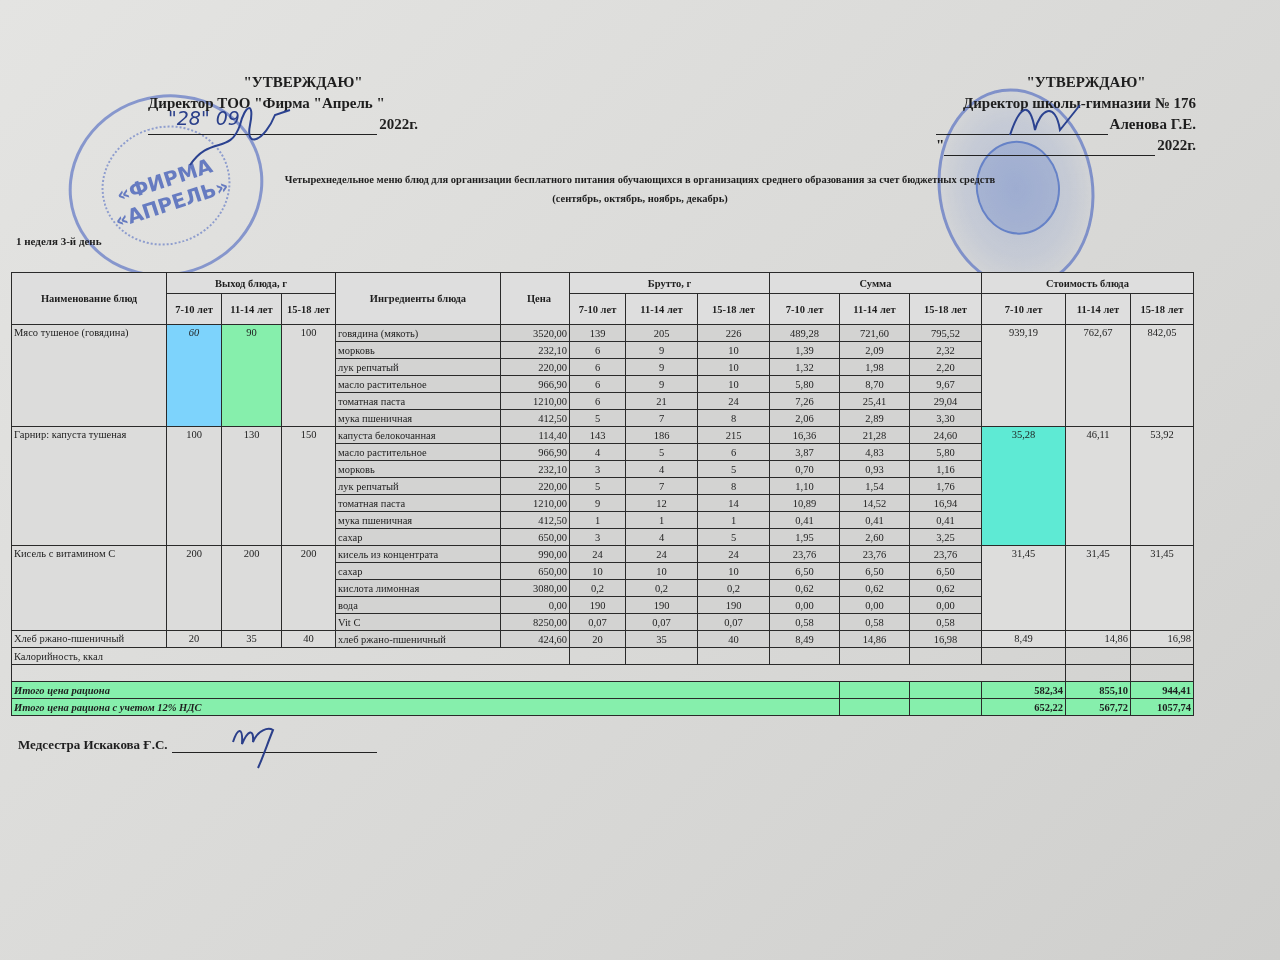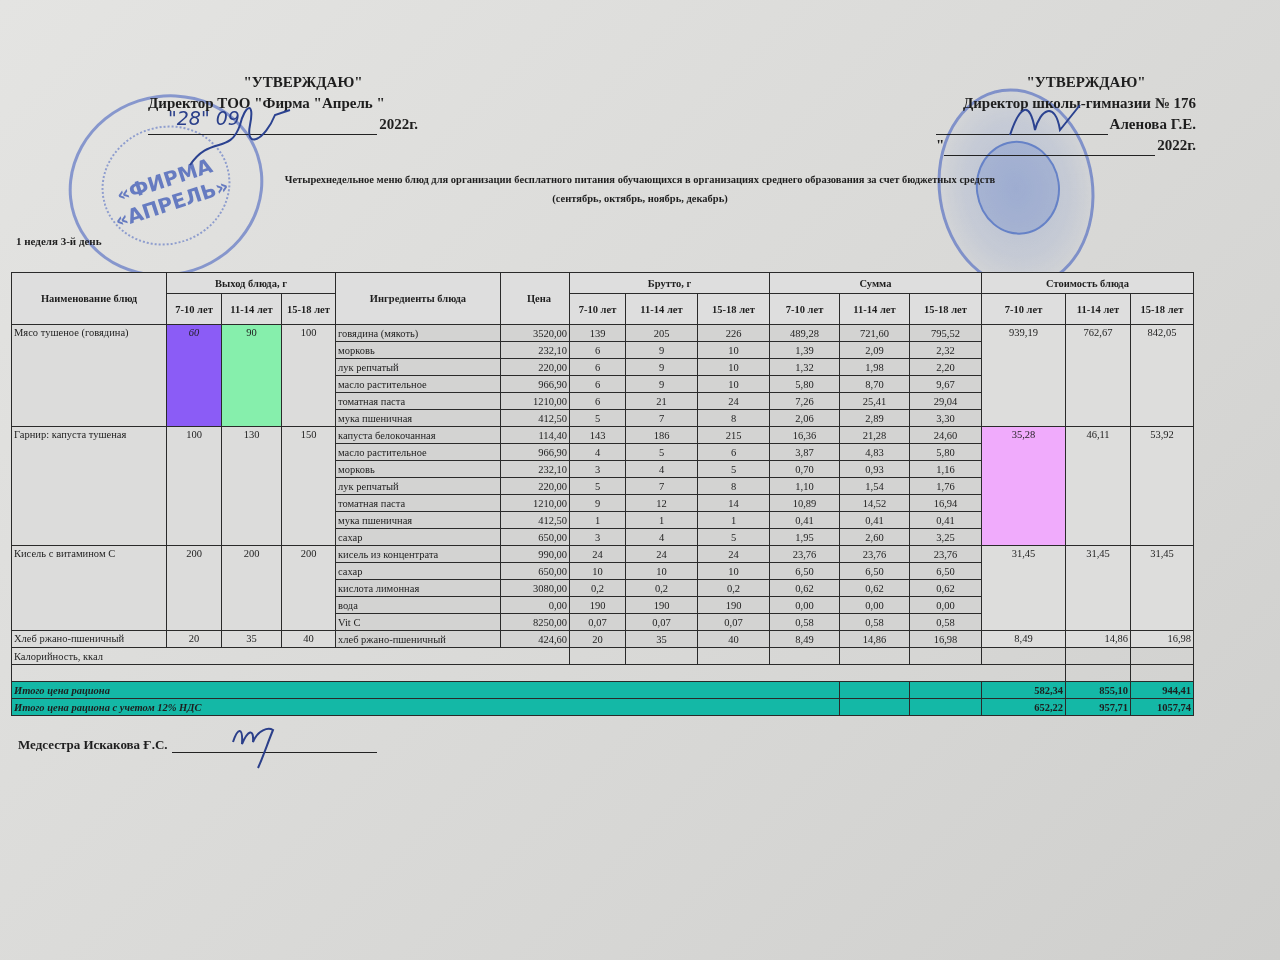--- a/index.html
+++ b/index.html
@@ -30,21 +30,21 @@
 
   table.menu { position:absolute; left:11px; top:272px; border-collapse:collapse; font-size:10.5px; table-layout:fixed; }
   table.menu td, table.menu th { border:1px solid #2a2a2a; padding:0 2px; height:16px; line-height:15px; white-space:nowrap; overflow:hidden; }
   table.menu th { font-weight:bold; text-align:center; font-size:10.5px; background:#dedede; }
   table.menu td.num { text-align:center; }
   table.menu td.r { text-align:right; }
   table.menu td.dish { vertical-align:top; }
   table.menu td.top { vertical-align:top; text-align:center; }
   .shade td { background:#d3d3d2; }
   .bold-it { font-weight:bold; font-style:italic; }
-  .totals td { background:#14b8a6;margin-top:36px; }
+  .totals td { background:#86efac;margin-top:36px; }
   .nurse { position:absolute; left:18px; top:737px; font-size:13px; font-weight:bold; display:flex; align-items:flex-end; }
   .nurse .line { display:inline-block; width:205px; border-bottom:1.5px solid #222; margin-left:4px; height:14px; }
 </style>
 </head>
 <body>
 
 <div class="stamp stamp-left">
   <div class="inner"></div>
   <div class="txt">«ФИРМА «АПРЕЛЬ»</div>
 </div>
@@ -128,21 +128,21 @@
         <th style="height: 30px;">11-14 лет</th>
         <th style="height: 30px;">15-18 лет</th>
         <th style="height: 30px;">7-10 лет</th>
         <th style="height: 30px;">11-14 лет</th>
         <th style="height: 30px;">15-18 лет</th>
       </tr>
     </thead>
   <tbody id="tbody">
       <tr class="shade">
         <td class="dish" rowspan="6" style="background: rgb(220, 220, 219);">Мясо тушеное (говядина)</td>
-        <td class="top" rowspan="6" style="background: #8b5cf6; font-style: italic;">60</td>
+        <td class="top" rowspan="6" style="background: #7dd3fc; font-style: italic;">60</td>
         <td class="top" rowspan="6" style="background: #86efac;">90</td>
         <td class="top" rowspan="6" style="background: rgb(220, 220, 219);">100</td>
         <td>говядина (мякоть)</td>
         <td class="r">3520,00</td>
         <td class="num">139</td>
         <td class="num">205</td>
         <td class="num">226</td>
         <td class="num">489,28</td>
         <td class="num">721,60</td>
         <td class="num">795,52</td>
@@ -206,21 +206,21 @@
         <td class="top" rowspan="7" style="background: rgb(220, 220, 219);">130</td>
         <td class="top" rowspan="7" style="background: rgb(220, 220, 219);">150</td>
         <td>капуста белокочанная</td>
         <td class="r">114,40</td>
         <td class="num">143</td>
         <td class="num">186</td>
         <td class="num">215</td>
         <td class="num">16,36</td>
         <td class="num">21,28</td>
         <td class="num">24,60</td>
-        <td class="top" rowspan="7" style="background: #f0abfc;">35,28</td>
+        <td class="top" rowspan="7" style="background: #5eead4;">35,28</td>
         <td class="top" rowspan="7" style="background: rgb(221, 221, 220);">46,11</td>
         <td class="top" rowspan="7" style="background: rgb(221, 221, 220);">53,92</td>
       </tr>
       <tr class="shade">
         <td>масло растительное</td>
         <td class="r">966,90</td>
         <td class="num">4</td>
         <td class="num">5</td>
         <td class="num">6</td>
         <td class="num">3,87</td>
@@ -374,21 +374,21 @@
         <td></td>
         <td class="r" style="font-weight: bold;">582,34</td>
         <td class="r" style="font-weight: bold;">855,10</td>
         <td class="r" style="font-weight: bold;">944,41</td>
       </tr>
       <tr class="totals">
         <td class="bold-it" colspan="10">Итого цена рациона с учетом 12% НДС</td>
         <td></td>
         <td></td>
         <td class="r" style="font-weight: bold;">652,22</td>
-        <td class="r" style="font-weight: bold;">957,71</td>
+        <td class="r" style="font-weight: bold;">567,72</td>
         <td class="r" style="font-weight: bold; padding-left: 12px;">1057,74</td>
       </tr>
     </tbody>
 </table>
 
 <div class="nurse">
   <span>Медсестра Искакова Ғ.С.</span>
     <span class="line"></span>
 </div>
 <svg class="sig" style="left:228px; top:722px;" width="70" height="50">

